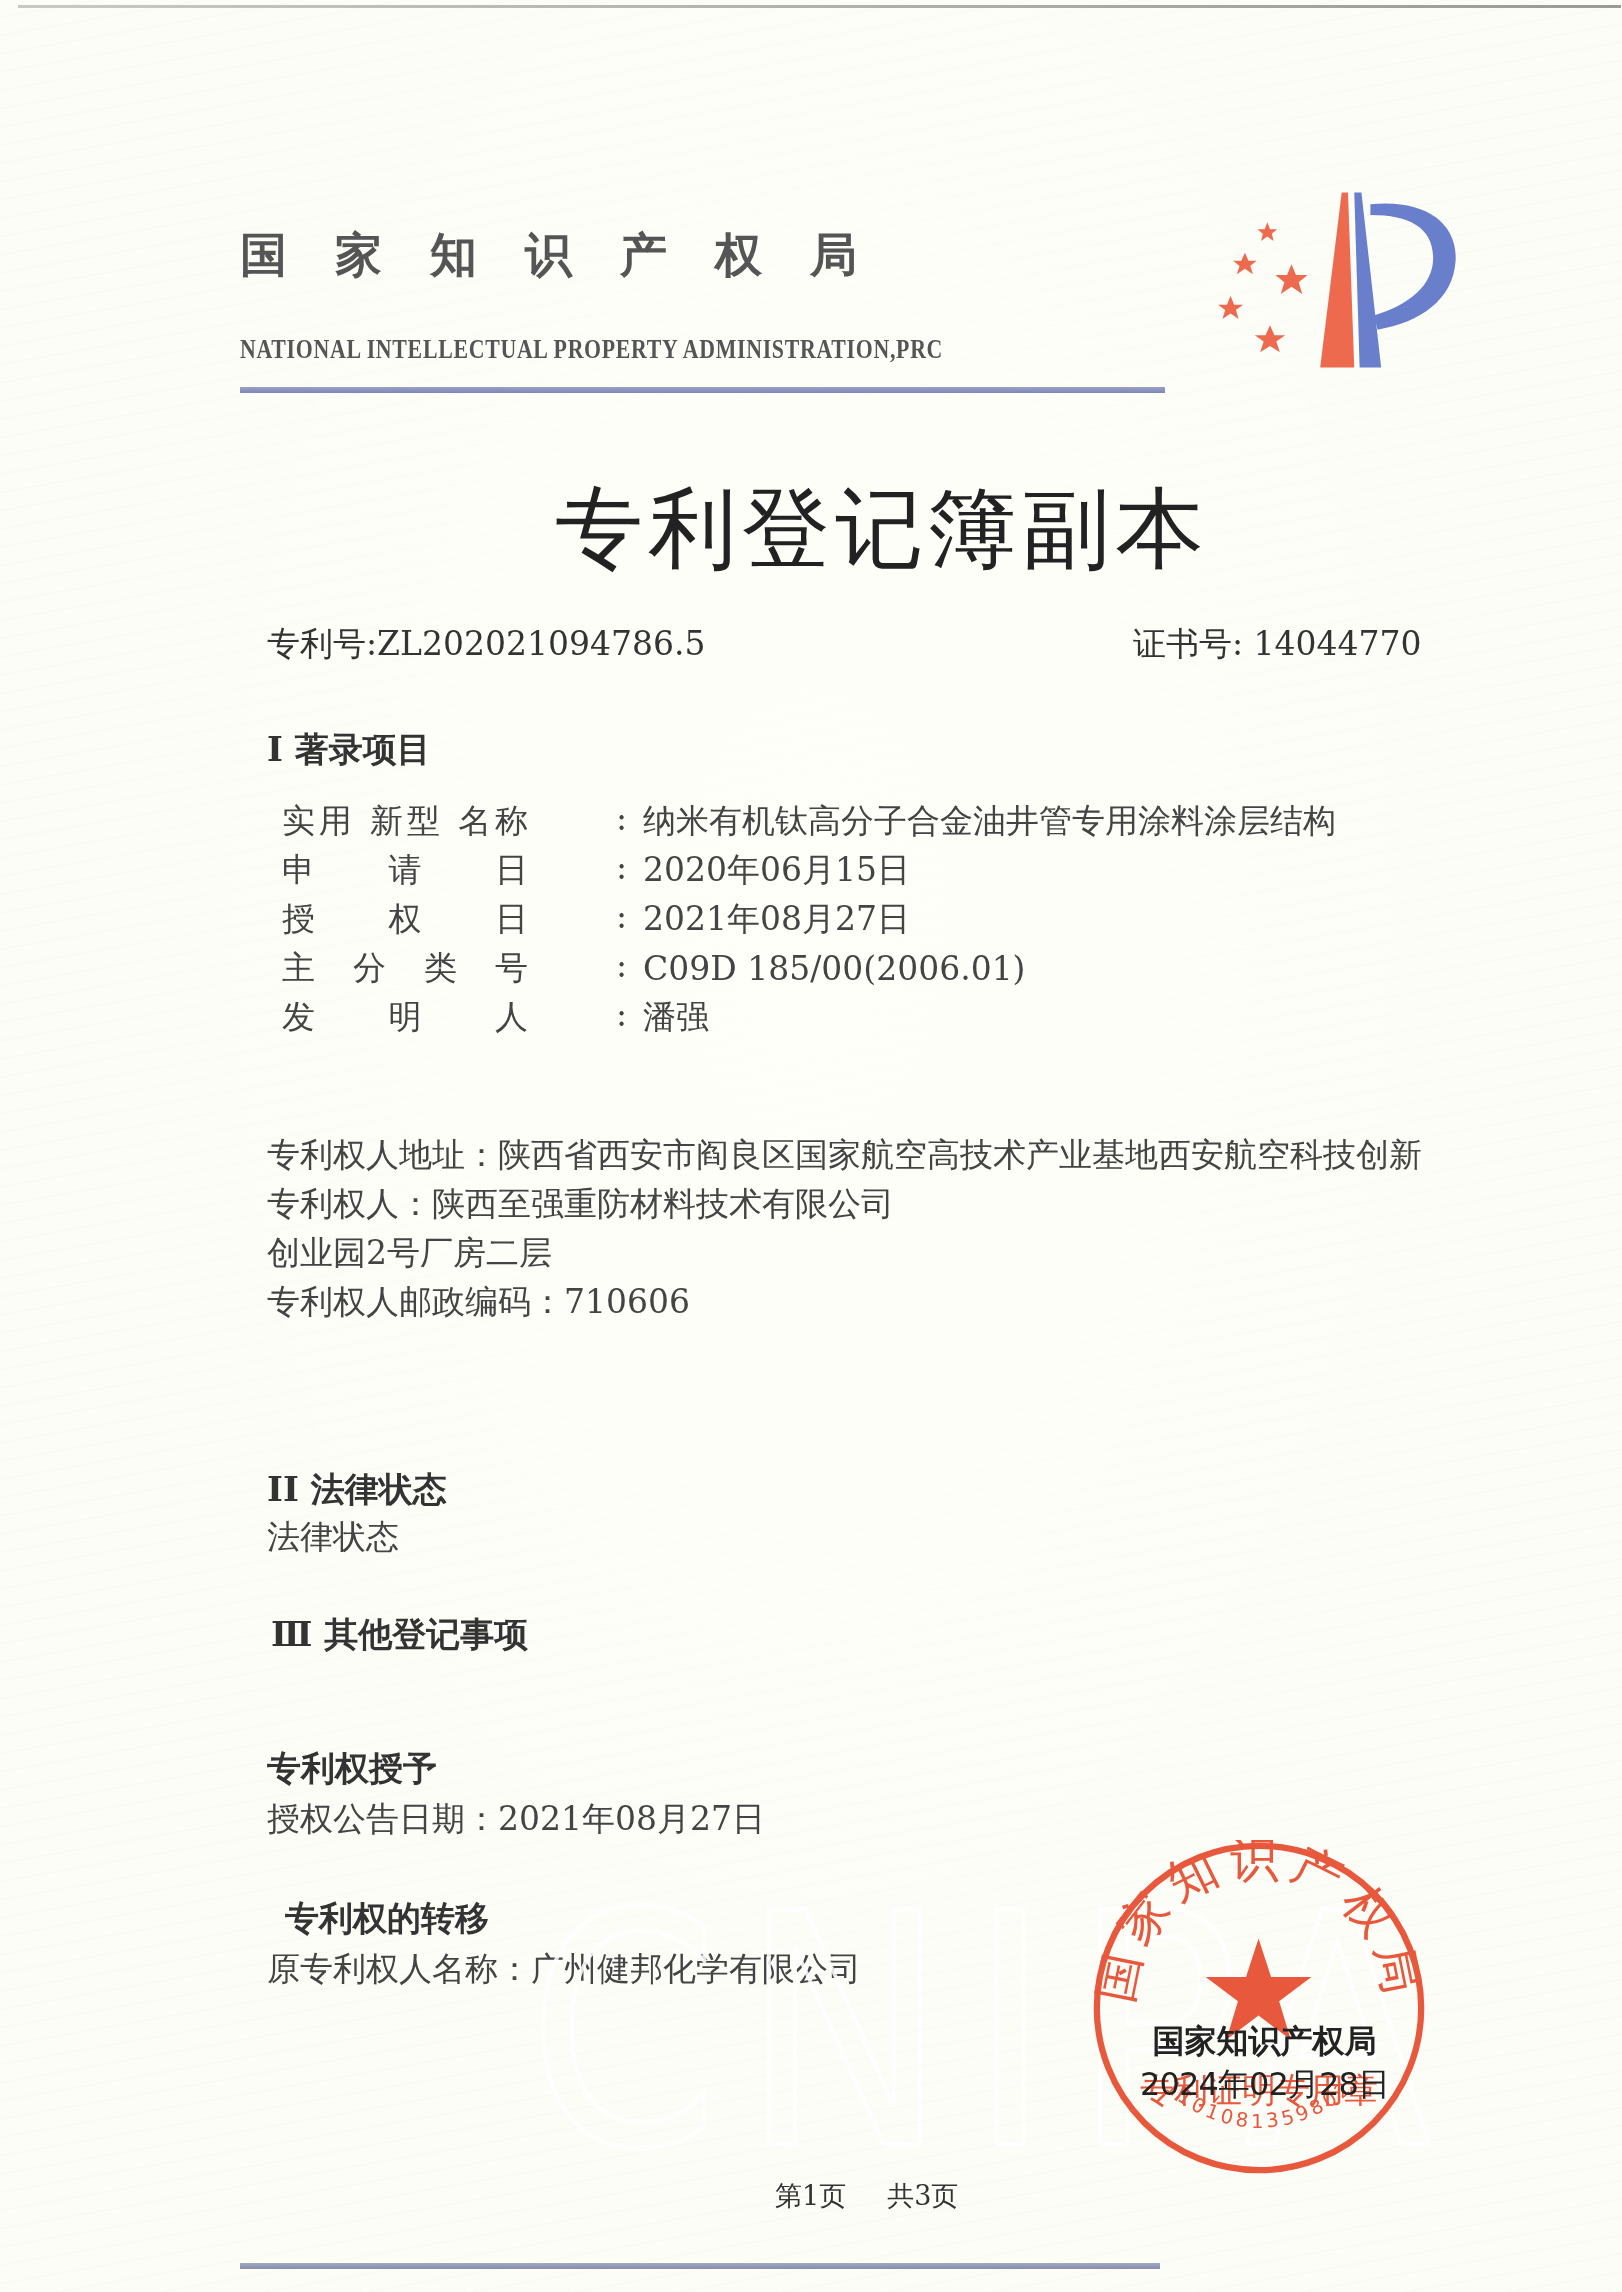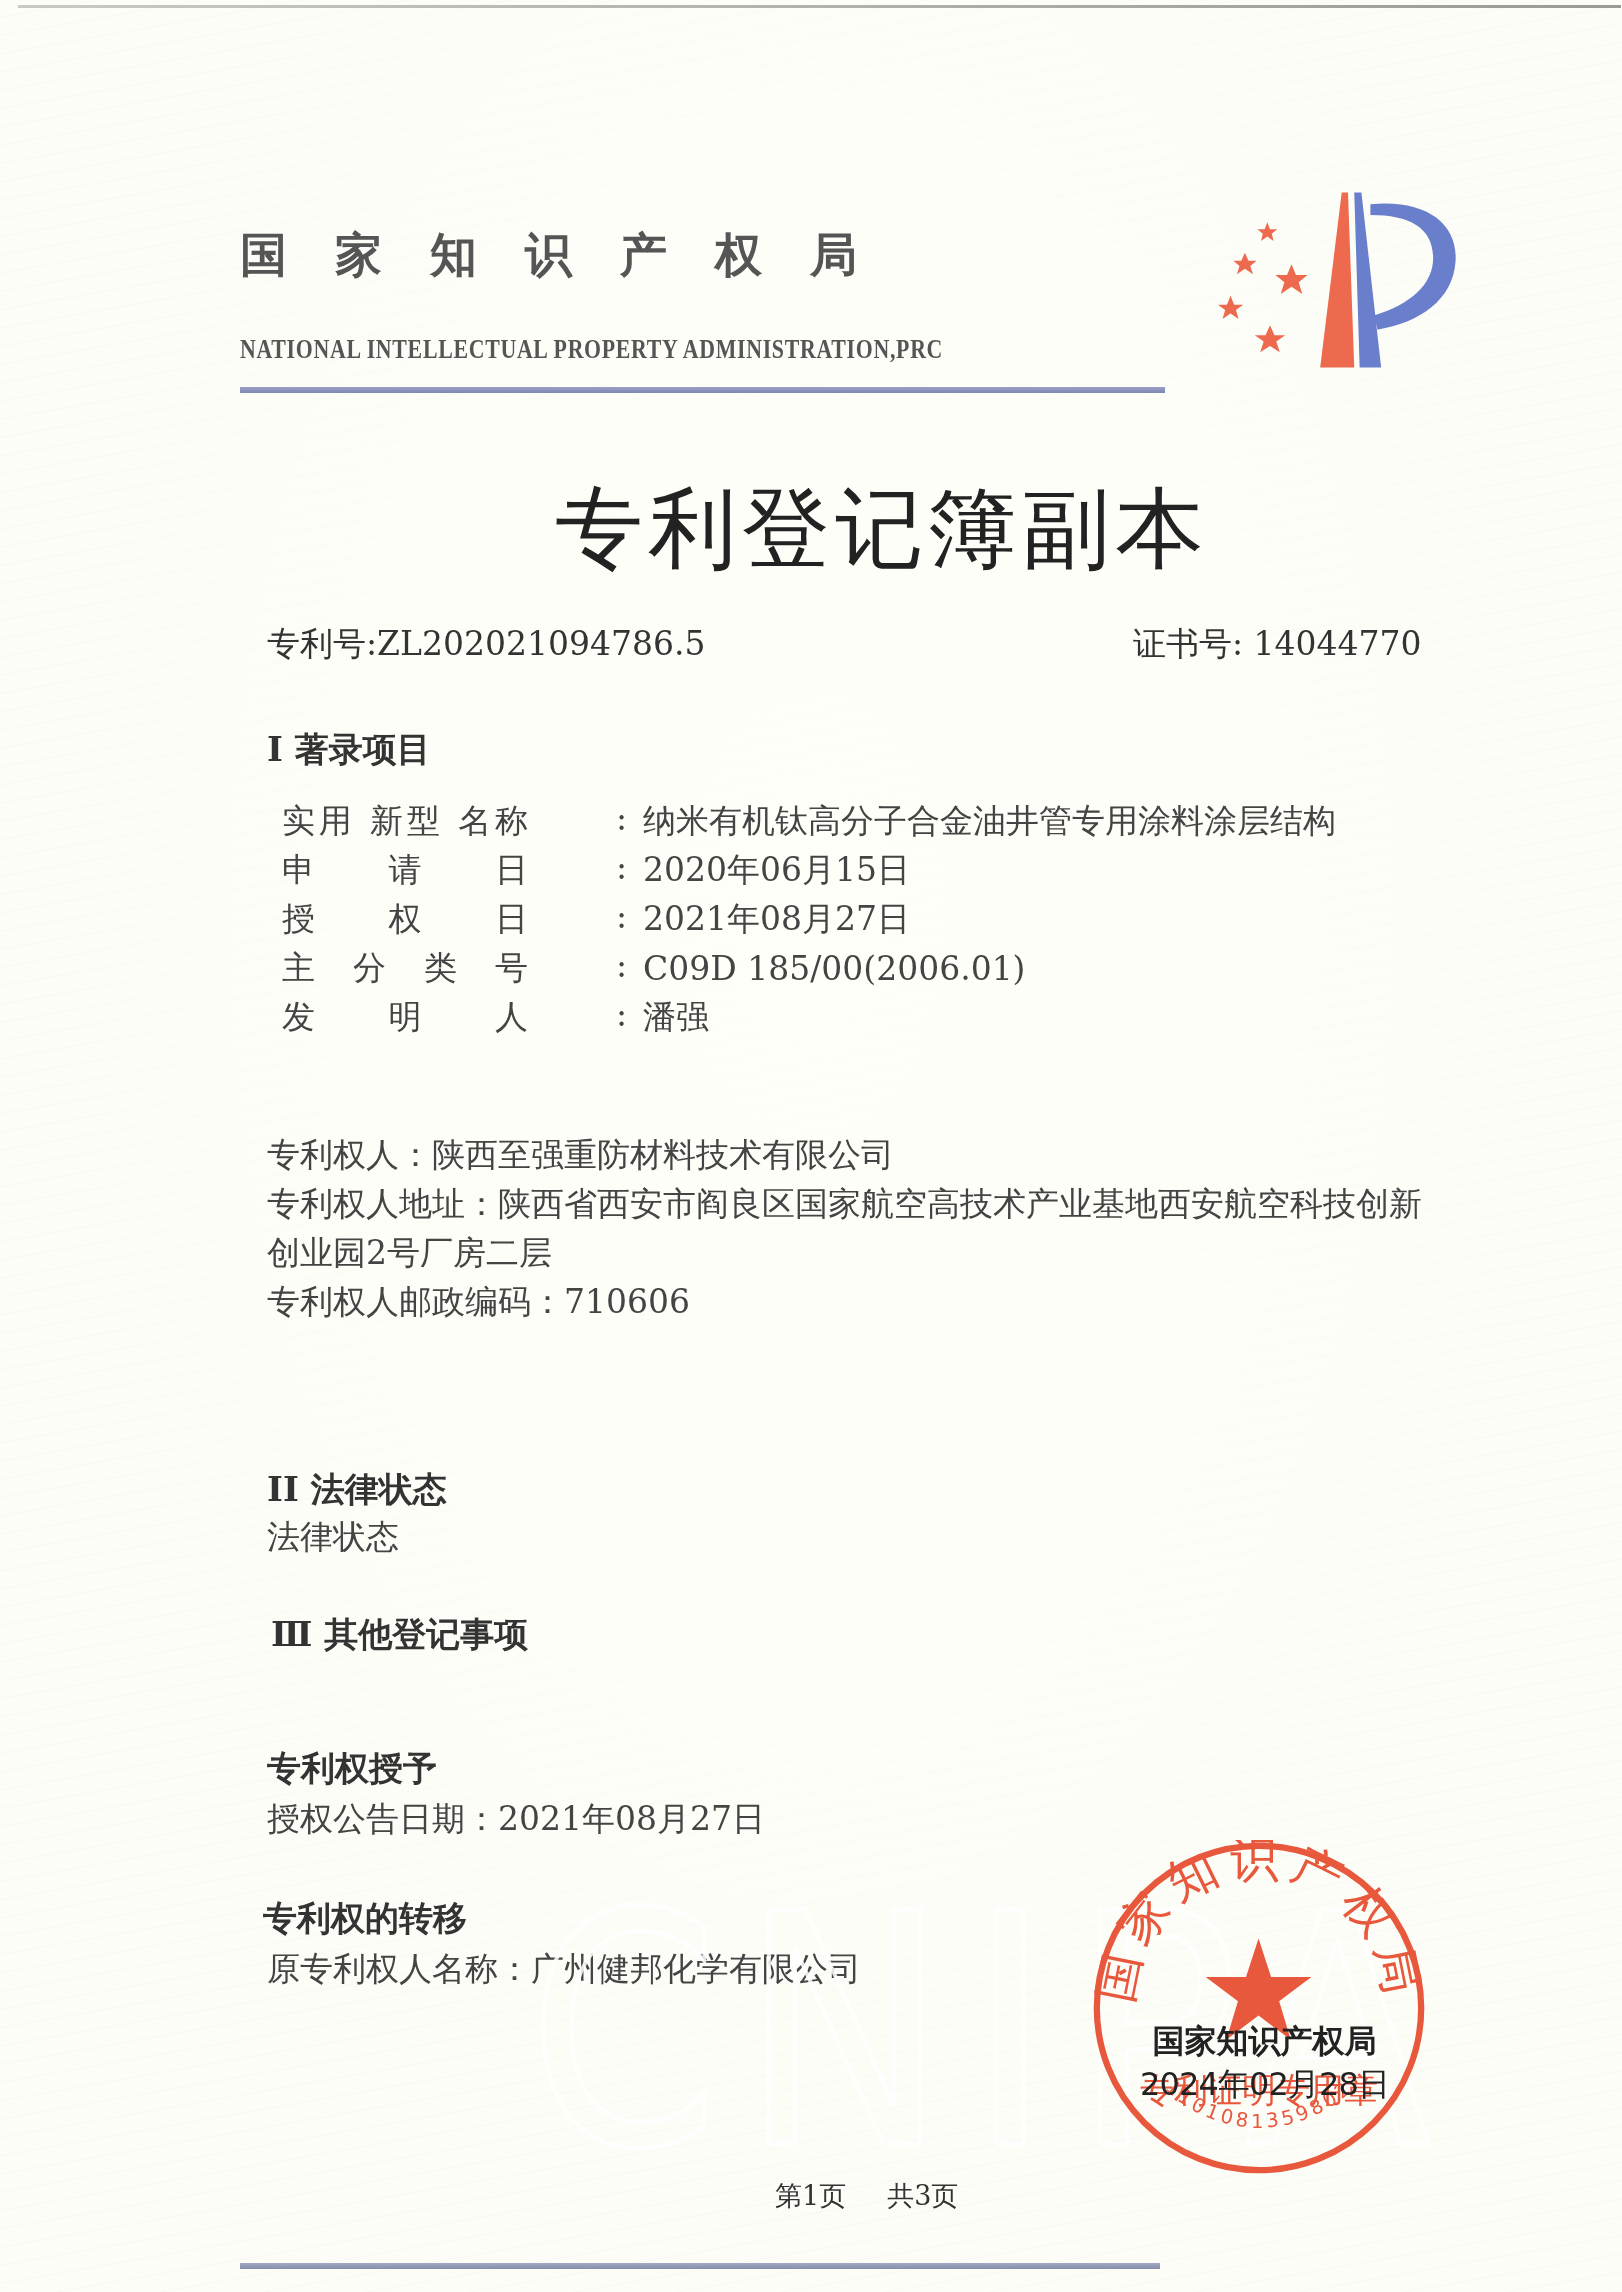--- a/index.html
+++ b/index.html
@@ -62,21 +62,21 @@
 
     .owner-block { position: absolute; left: 267px; top: 1130px; width: 1254px; }
     .oline { font-size: 33px; line-height: 49px; color: #444; white-space: nowrap; }
 
     .plain { font-size: 33px; color: #444; }
     .status-text { left: 267px; top: 1515px; }
 
     .sub-head { font-size: 34px; color: #333; font-weight: bold; }
     .grant-head { left: 267px; top: 1746px; }
     .grant-date { left: 267px; top: 1797px; }
-    .transfer-head { left: 263px; top: 1896px; }
+    .transfer-head { left: 285px; top: 1896px; }
     .orig-owner { left: 267px; top: 1947px; }
 
     .watermark {
       position: absolute; left: 528px; top: 1845px; font-size: 322px;
       color: transparent; -webkit-text-stroke: 4.5px rgba(255,255,255,0.95);
       font-family: "DejaVu Sans", "Liberation Sans", sans-serif; letter-spacing: 27px;
       transform: scaleX(0.85); transform-origin: left top; opacity: 0.9;
     }
 
     .stamp { position: absolute; left: 1091px; top: 1840px; width: 336px; height: 336px; }
@@ -158,22 +158,22 @@
   <div class="brow">
     <div class="blabel">
         <span class="blabel-text">发 明 人</span>
         <span class="bcolon">:</span>
       </div>
     <span class="bvalue">潘强</span>
   </div>
 </div>
 
 <div class="owner-block">
+  <div class="oline">专利权人地址：陕西省西安市阎良区国家航空高技术产业基地西安航空科技创新</div>
   <div class="oline">专利权人：陕西至强重防材料技术有限公司</div>
-  <div class="oline">专利权人地址：陕西省西安市阎良区国家航空高技术产业基地西安航空科技创新</div>
   <div class="oline">创业园2号厂房二层</div>
   <div class="oline">专利权人邮政编码：710606</div>
 </div>
 
 <div class="abs sec-head sec2">II  法律状态</div>
 <div class="abs plain status-text">法律状态</div>
 
 <div class="abs sec-head sec3">Ⅲ  其他登记事项</div>
 
 <div class="abs sub-head grant-head">专利权授予</div>

